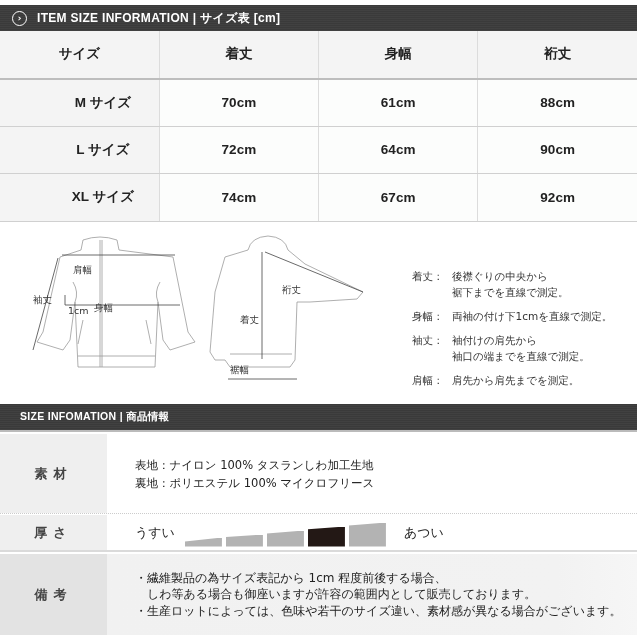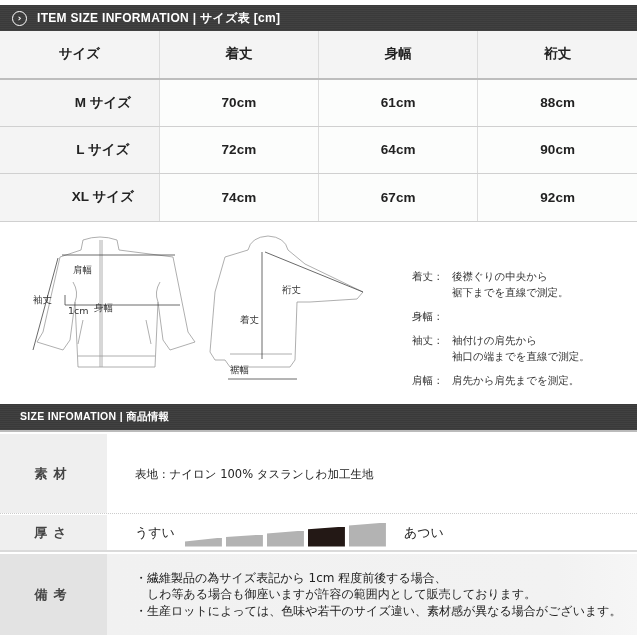--- a/index.html
+++ b/index.html
@@ -142,40 +142,42 @@
 </div>
 
 <div class="notes">
   <div class="note">
     <span class="k"><span>着丈</span>：</span>
     <span class="v">後襟ぐりの中央から
 裾下までを直線で測定。</span>
   </div>
   <div class="note">
     <span class="k"><span>身幅</span>：</span>
+    <span class="v">両袖の付け下1cmを直線で測定。</span>
   </div>
   <div class="note">
     <span class="k"><span>袖丈</span>：</span>
     <span class="v">袖付けの肩先から
 袖口の端までを直線で測定。</span>
   </div>
   <div class="note">
     <span class="k"><span>肩幅</span>：</span>
     <span class="v">肩先から肩先までを測定。</span>
   </div>
 </div>
 
 <div class="bar info">
   <span class="title">SIZE INFOMATION | 商品情報</span>
 </div>
 
 <div class="info-row row-material">
   <div class="label">素材</div>
   <div class="content">
     <div>表地：ナイロン 100% タスランしわ加工生地</div>
+    <div>裏地：ポリエステル 100% マイクロフリース</div>
   </div>
 </div>
 
 <div class="info-row row-thickness">
   <div class="label">厚さ</div>
   <div class="content">
     <span class="thin-label">うすい</span>
     <div class="scale">
       <div class="seg" style="height:9px;clip-path:polygon(0 45%,100% 0,100% 100%,0 100%);"></div>
       <div class="seg" style="height:12px;clip-path:polygon(0 20%,100% 0,100% 100%,0 100%);"></div>

